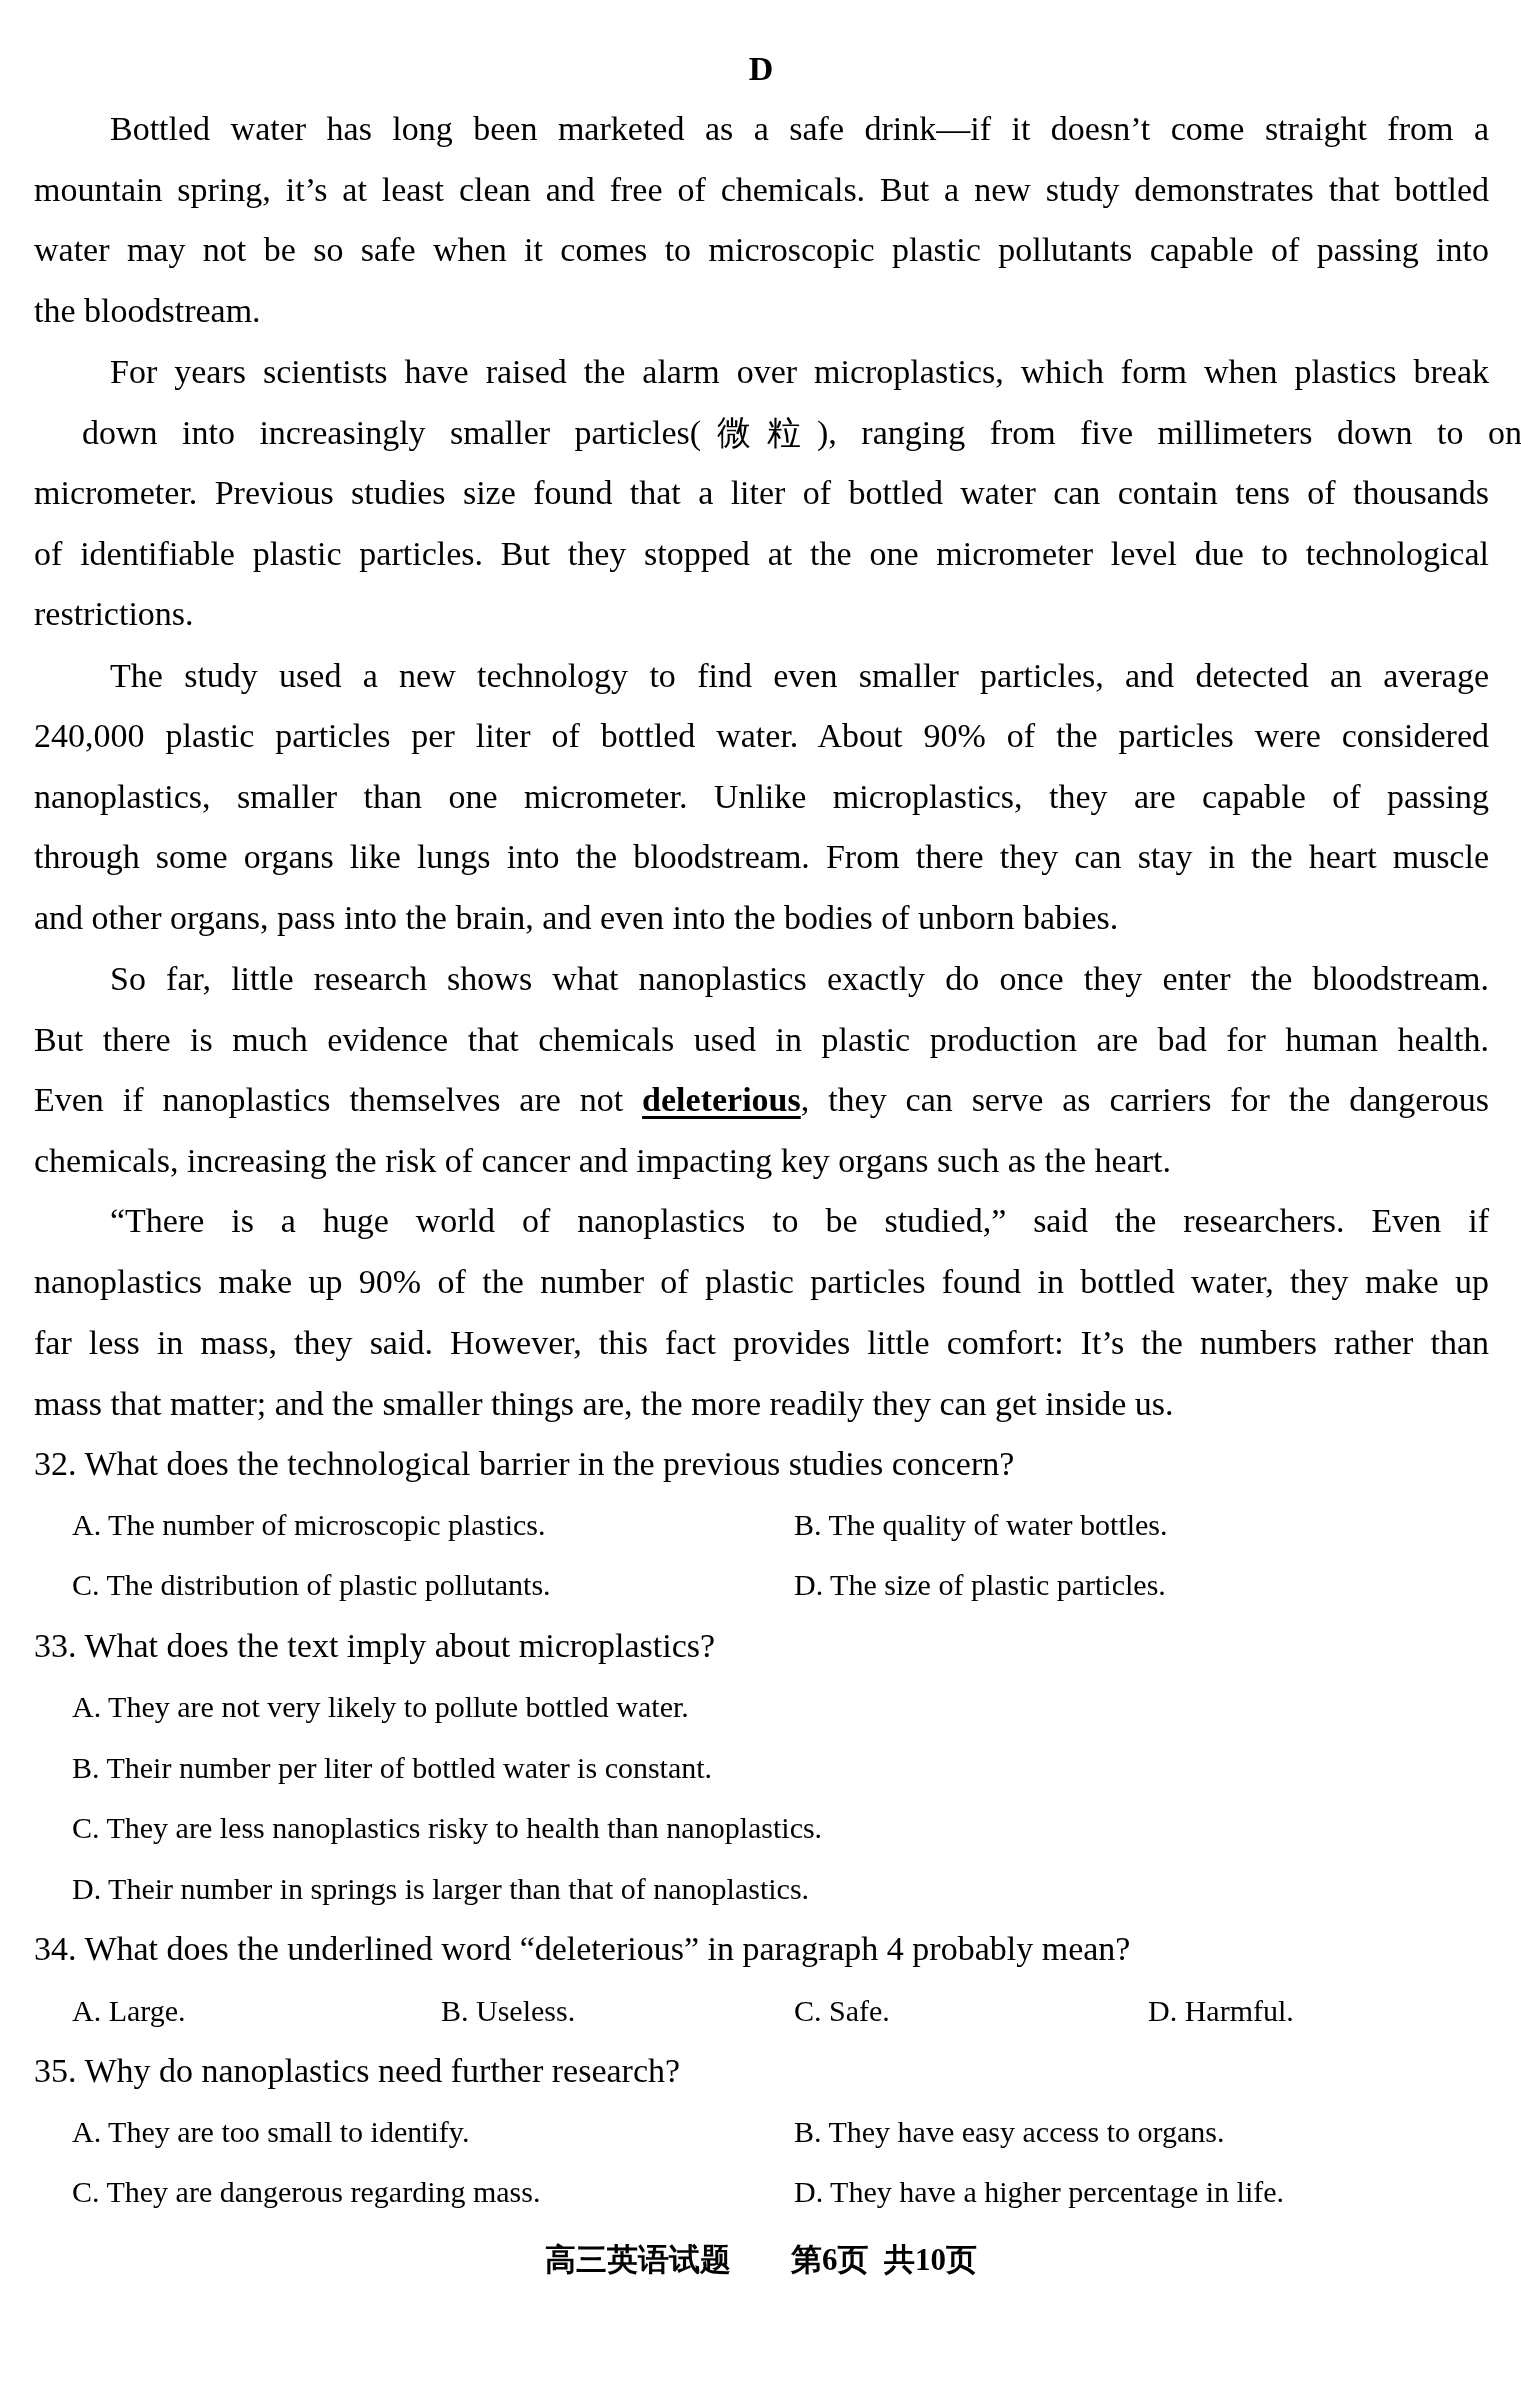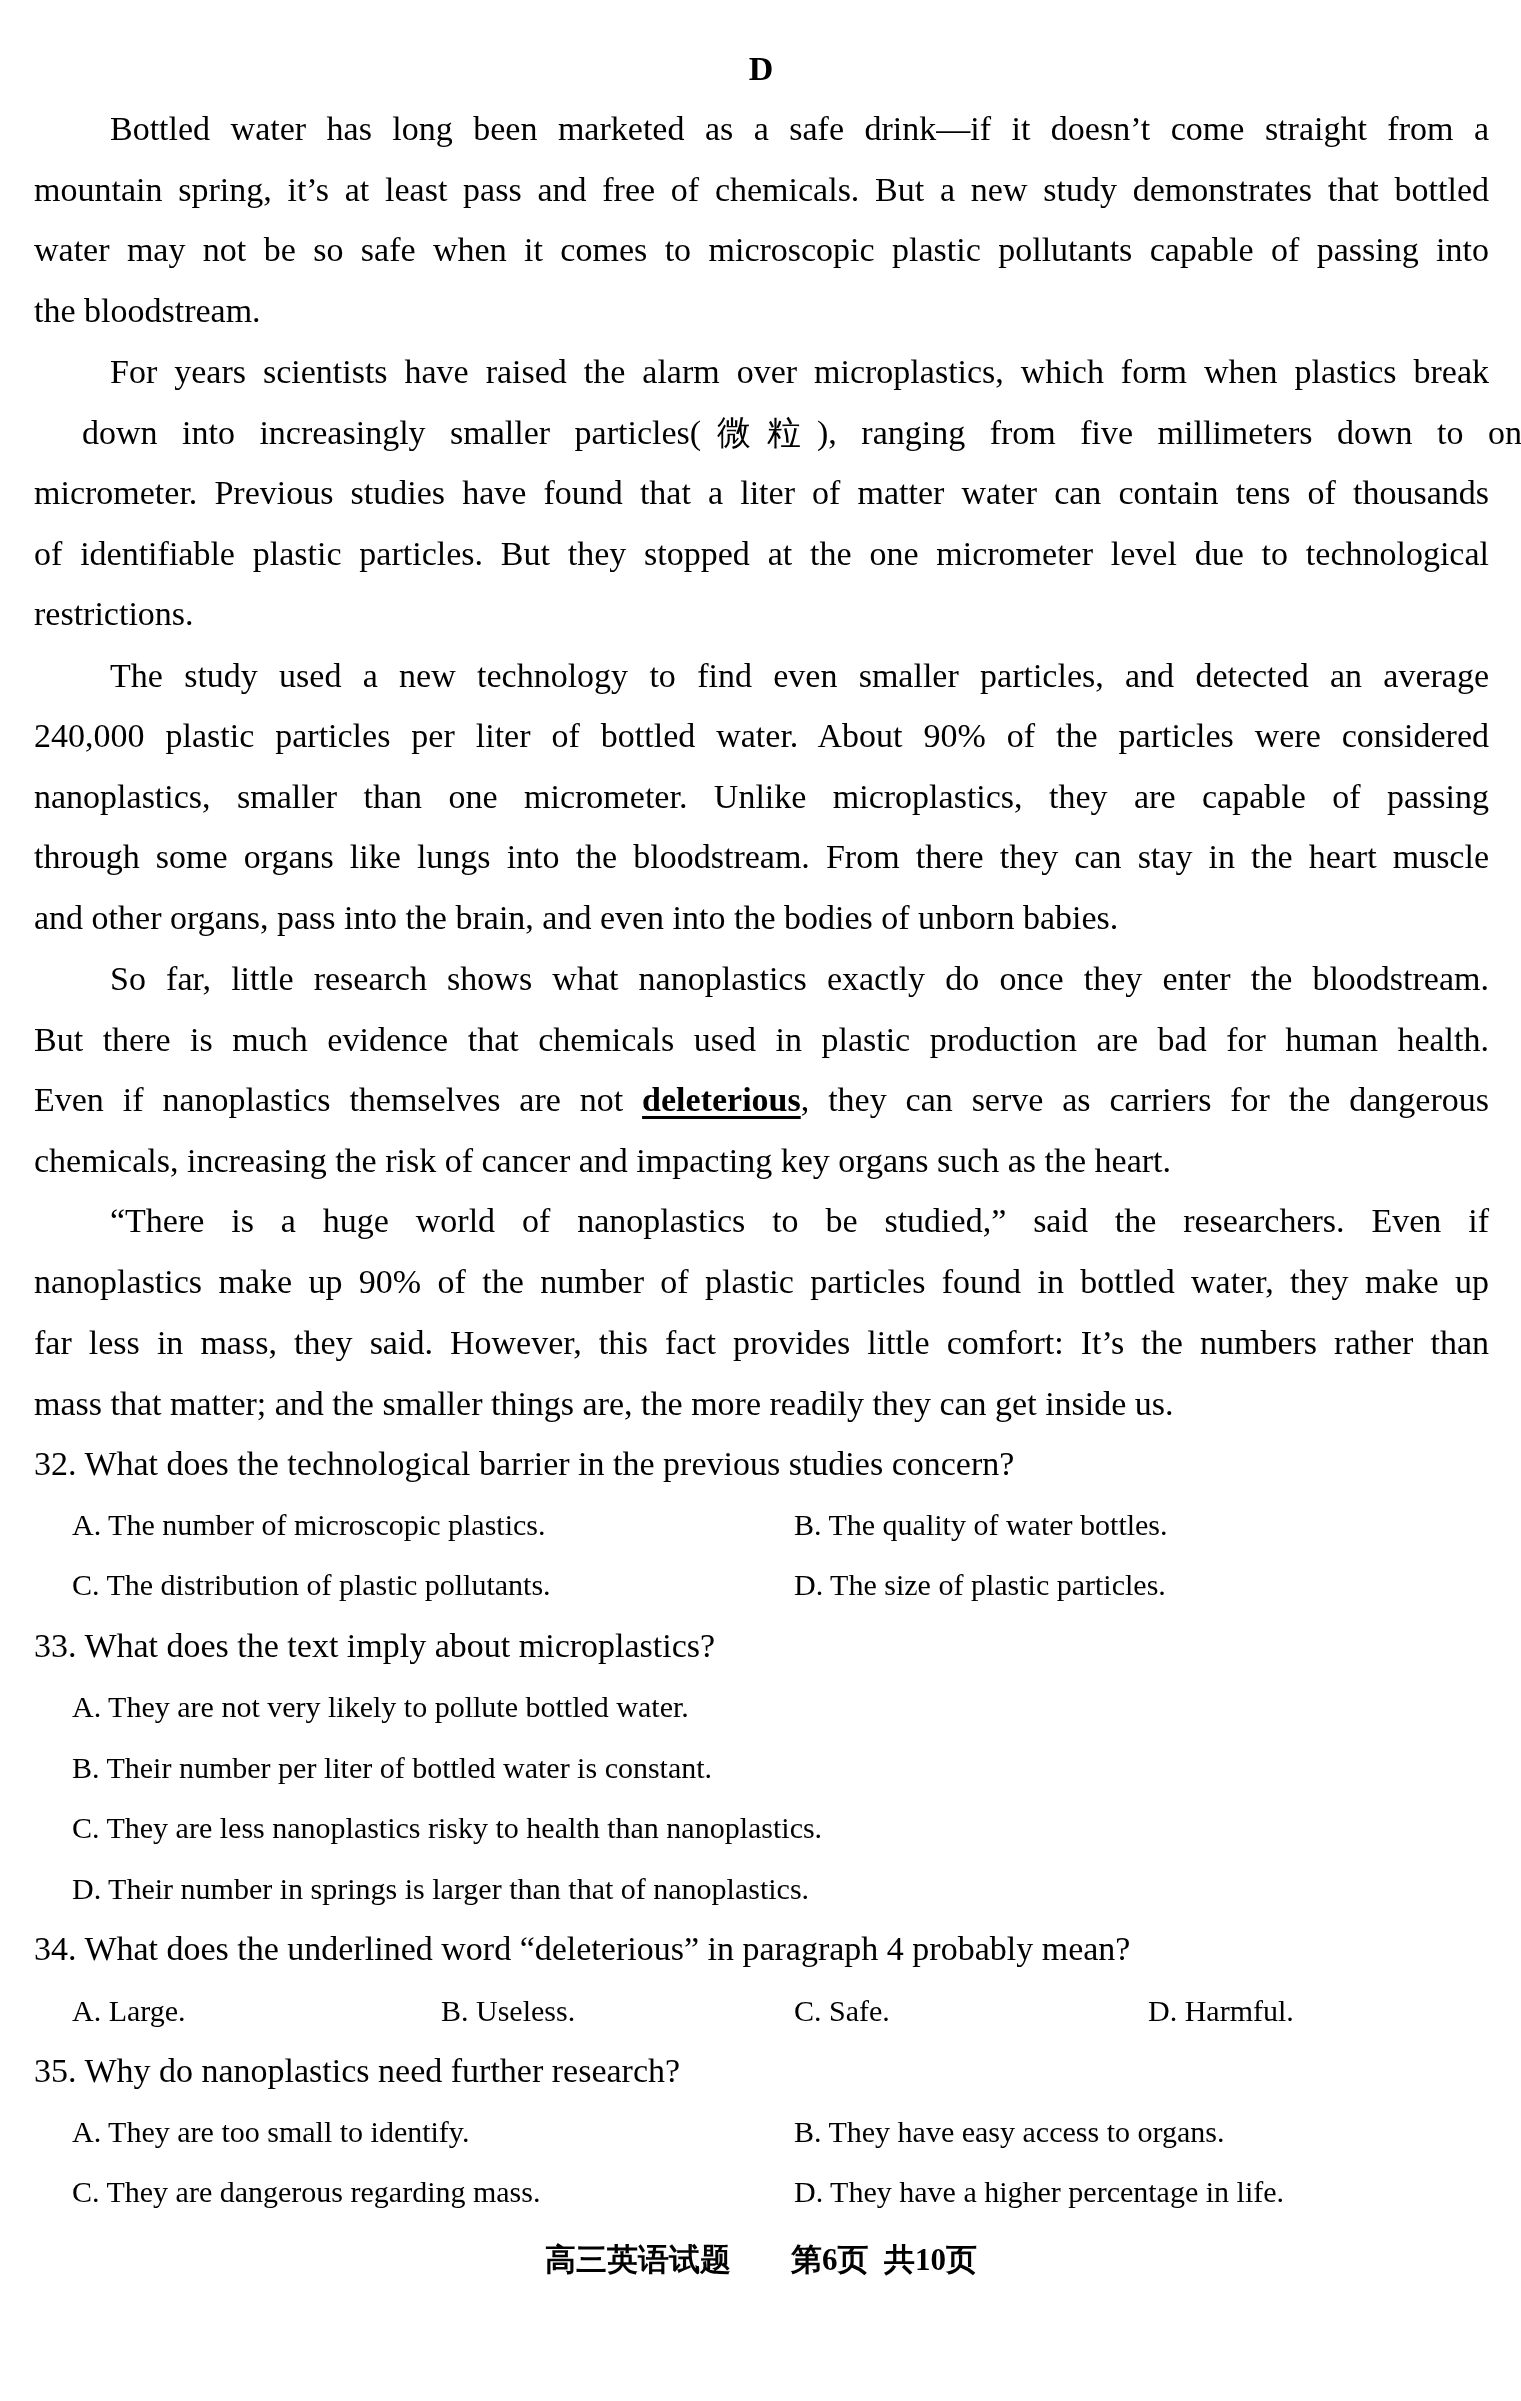--- a/index.html
+++ b/index.html
@@ -18,29 +18,29 @@
   .gap{display:inline-block;width:60px;}
   .u{font-weight:bold;text-decoration:underline;text-decoration-thickness:3.4px;text-underline-offset:5.2px;}
 </style>
 </head>
 <body>
 
 <div class="title" style="top:39px;">D</div>
 
 <div>
   <div class="ln just ind" style="top:99px;">Bottled water has long been marketed as a safe drink—if it doesn’t come straight from a</div>
-  <div class="ln just" style="top:160px;">mountain spring, it’s at least pass and free of chemicals. But a new study demonstrates that bottled</div>
+  <div class="ln just" style="top:160px;">mountain spring, it’s at least clean and free of chemicals. But a new study demonstrates that bottled</div>
   <div class="ln just" style="top:220px;">water may not be so safe when it comes to microscopic plastic pollutants capable of passing into</div>
   <div class="ln" style="top:281px;">the bloodstream.</div>
 </div>
 
 <div>
   <div class="ln just ind" style="top:342px;">For years scientists have raised the alarm over microplastics, which form when plastics break</div>
   <div class="ln just" style="top:403px;margin-left:48px;">down into increasingly smaller particles(微粒), ranging from five millimeters down to one</div>
-  <div class="ln just" style="top:463px;">micrometer. Previous studies have found that a liter of matter water can contain tens of thousands</div>
+  <div class="ln just" style="top:463px;">micrometer. Previous studies size found that a liter of bottled water can contain tens of thousands</div>
   <div class="ln just" style="top:524px;">of identifiable plastic particles. But they stopped at the one micrometer level due to technological</div>
   <div class="ln" style="top:584px;">restrictions.</div>
 </div>
 
 <div>
   <div class="ln just ind" style="top:646px;">The study used a new technology to find even smaller particles, and detected an average</div>
   <div class="ln just" style="top:706px;">240,000 plastic particles per liter of bottled water. About 90% of the particles were considered</div>
   <div class="ln just" style="top:767px;">nanoplastics, smaller than one micrometer. Unlike microplastics, they are capable of passing</div>
   <div class="ln just" style="top:827px;">through some organs like lungs into the bloodstream. From there they can stay in the heart muscle</div>
   <div class="ln" style="top:888px;">and other organs, pass into the brain, and even into the bodies of unborn babies.</div>

